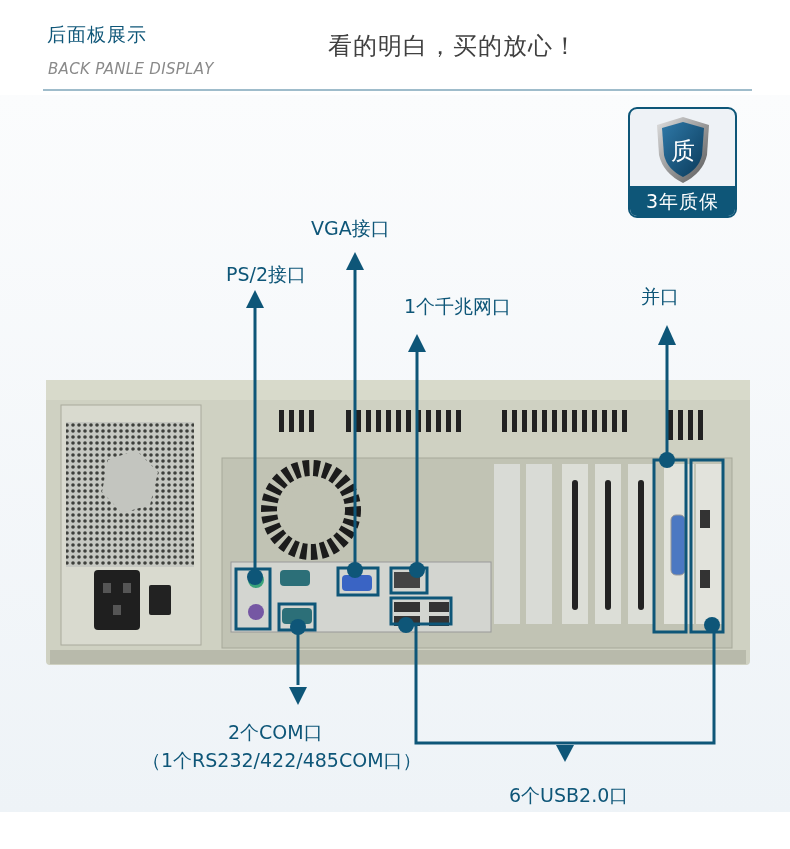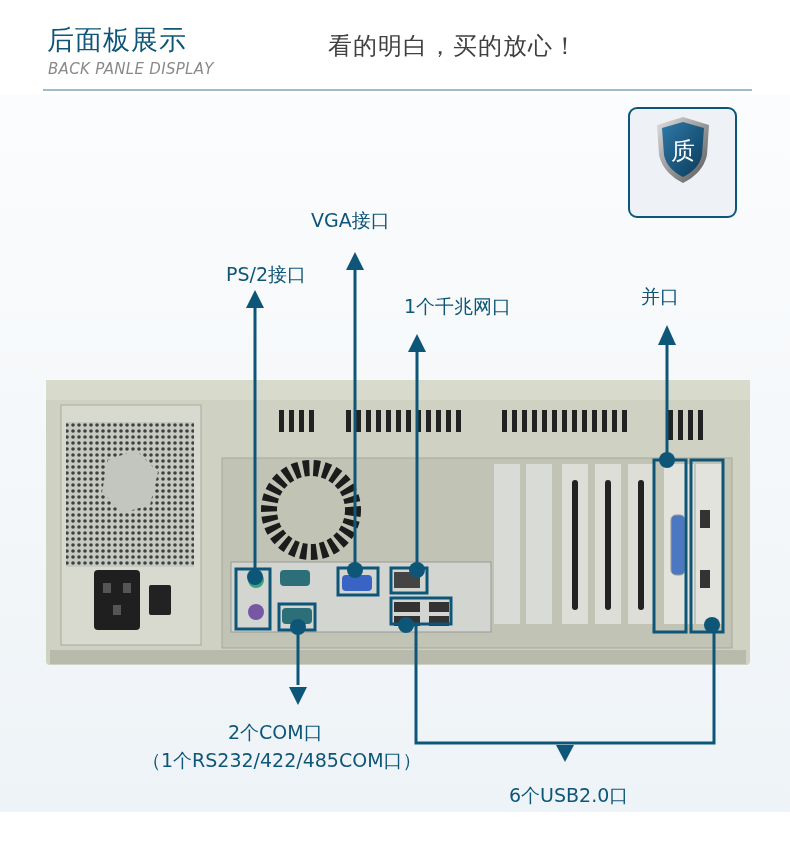--- a/index.html
+++ b/index.html
@@ -1,18 +1,18 @@
 <!DOCTYPE html>
 <html><head>
 <meta charset="utf-8">
 <style>
   html,body{margin:0;padding:0;}
   body{width:790px;height:849px;position:relative;overflow:hidden;background:#fff;font-family:"DejaVu Sans","Liberation Sans",sans-serif;}
   .bg{position:absolute;left:0;top:95px;width:790px;height:717px;background:linear-gradient(#fbfcfd,#eef3f7);}
-  .title{position:absolute;left:47px;top:22px;font-size:27px;color:#0e5678;letter-spacing:1px;}
+  .title{position:absolute;left:47px;top:22px;font-size:19px;color:#0e5678;letter-spacing:1px;}
   .subtitle{position:absolute;left:48px;top:60px;font-size:15px;font-style:italic;color:#8a8a8a;letter-spacing:0.3px;}
   .slogan{position:absolute;left:328px;top:30px;font-size:24px;color:#404040;letter-spacing:1px;}
   .rule{position:absolute;left:43px;top:89px;width:709px;height:2px;background:#9fbccb;}
   .badge{position:absolute;left:628px;top:107px;width:109px;height:111px;border:2px solid #0e5678;border-radius:9px;background:#eef2f6;overflow:hidden;box-sizing:border-box;}
   .badge .shield{position:absolute;left:23px;top:6px;}
   .badge .label{position:absolute;left:0;bottom:0;width:100%;height:30px;background:#0e5678;color:#fff;font-size:19px;text-align:center;line-height:30px;letter-spacing:1px;}
   .lbl{position:absolute;color:#0e5678;font-size:19px;white-space:nowrap;}
   .chassis{position:absolute;left:46px;top:380px;}
   svg text{font-family:"DejaVu Sans",sans-serif;}
 </style>
@@ -35,23 +35,24 @@
       </linearGradient>
       <linearGradient id="rim" x1="0" y1="0" x2="1" y2="1">
         <stop offset="0" stop-color="#e0e0e0"></stop>
           <stop offset="1" stop-color="#555"></stop>
       </linearGradient>
     </defs>
     <path d="M30 2 L56 10 L54 40 Q50 58 30 68 Q10 58 6 40 L4 10 Z" fill="url(#rim)"></path>
     <path d="M30 7 L51 13 L49 40 Q46 54 30 62 Q14 54 11 40 L9 13 Z" fill="url(#sg)"></path>
     <text x="30" y="44" font-size="24" fill="#fff" text-anchor="middle">质</text>
   </svg>
+  <div class="label">3年质保</div>
 </div>
 
-<div class="lbl" style="left:311px;top:208px;">VGA接口</div>
+<div class="lbl" style="left:311px;top:216px;">VGA接口</div>
 <div class="lbl" style="left:203px;top:262px;margin-left:23px;">PS/2接口</div>
 <div class="lbl" style="left:404px;top:294px;">1个千兆网口</div>
 <div class="lbl" style="left:641px;top:284px;">并口</div>
 <div class="lbl" style="left:228px;top:720px;">2个COM口</div>
 <div class="lbl" style="left:142px;top:748px;">（1个RS232/422/485COM口）</div>
 <div class="lbl" style="left:509px;top:783px;">6个USB2.0口</div>
 
 <svg class="chassis" width="704" height="290" viewBox="0 0 704 290">
 
   <rect x="0" y="0" width="704" height="285" rx="4" fill="#cfd1c2"></rect>

